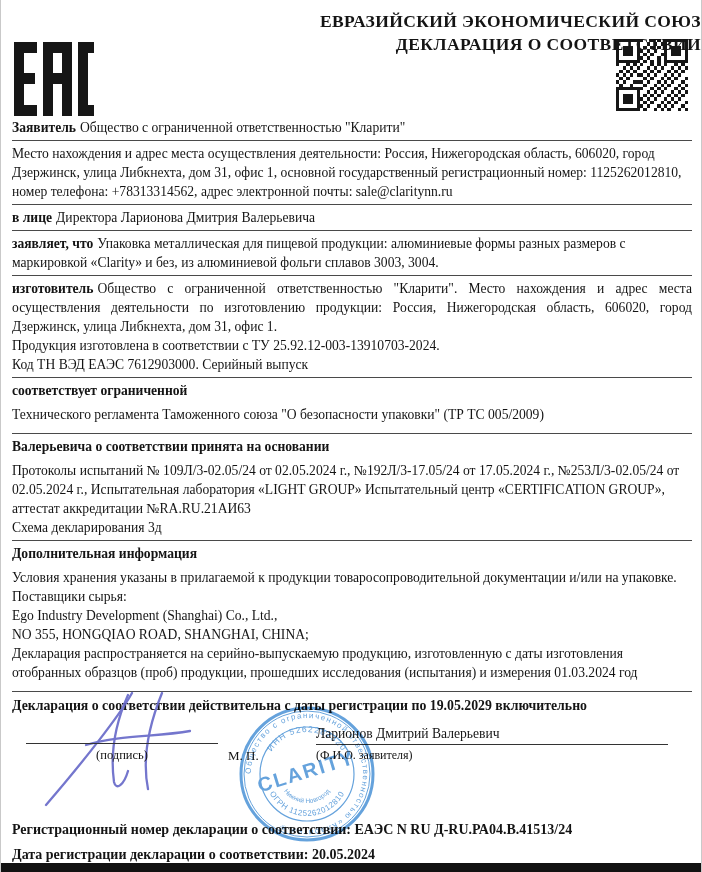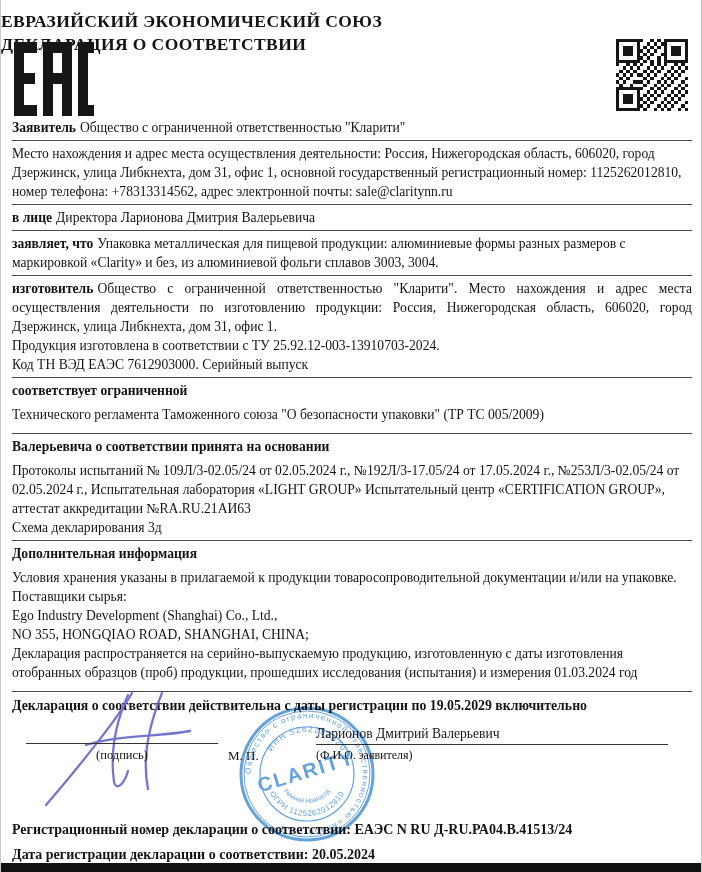--- a/index.html
+++ b/index.html
@@ -10,21 +10,21 @@
     margin: 0 auto;
     background: #fff;
     font-family: "Liberation Serif", "DejaVu Serif", serif;
     color: #141414;
     border-left: 1px solid #c9c9c9;
     border-right: 1px solid #c9c9c9;
     overflow: hidden;
   }
   
   .header { position: relative; height: 118px; }
-  .title { text-align: left; padding-top: 10px; }
+  .title { text-align: right; padding-top: 10px; }
   .title .t1, .title .t2 {
     font-weight: bold; font-size: 17.5px; letter-spacing: .4px; line-height: 23px;
   }
   .eac { position: absolute; left: 13px; top: 42px; }
   .qr-wrap { position: absolute; right: 6px; top: 32px; width: 86px; height: 86px; }
   
   .content { padding: 0 9px 0 11px; font-size: 13.6px; line-height: 19px; }
   .rule { border-top: 1px solid #4a4a4a; margin: 3px 0 3px 0; }
   .lbl { font-weight: bold; margin-right: 4px; }
   .hd { font-weight: bold; }

